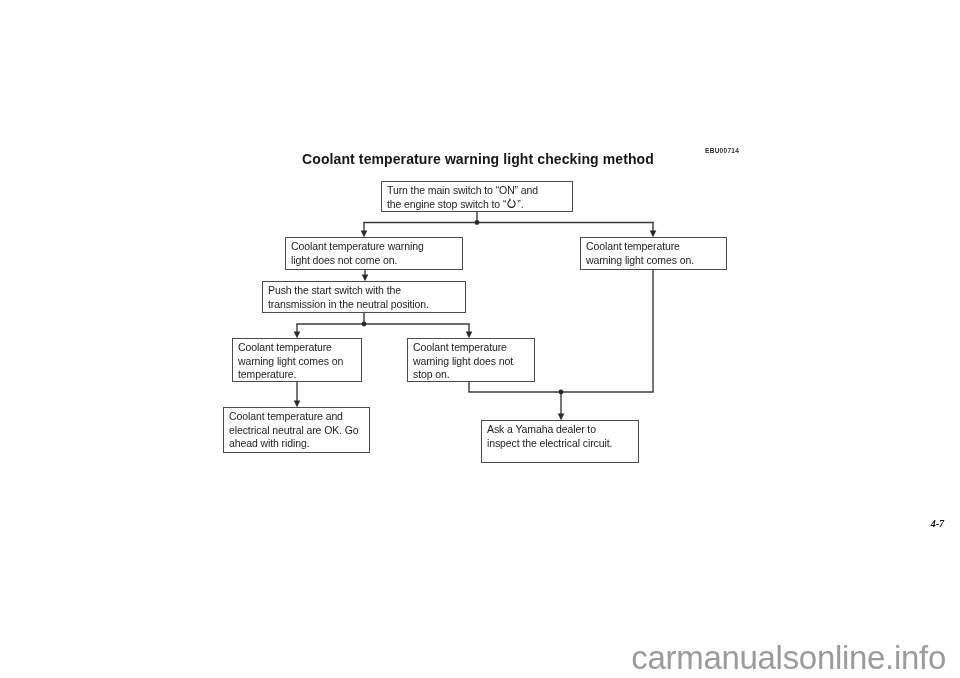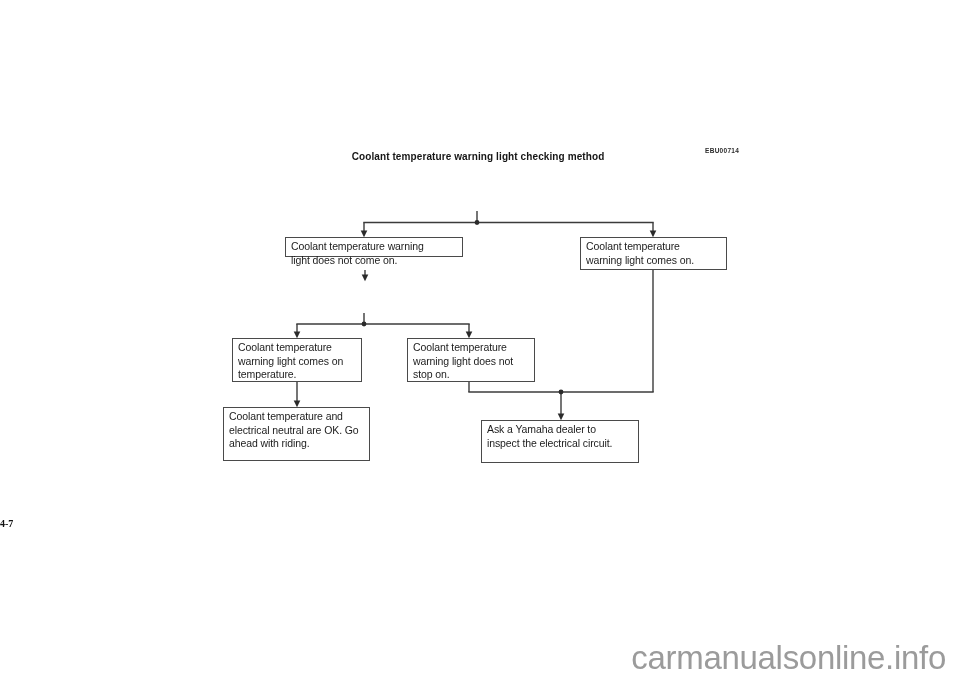--- a/index.html
+++ b/index.html
@@ -23,21 +23,21 @@
     color: #2b2b2b;
     font-weight: bold;
   }
 
   .title {
     position: absolute;
     top: 151px;
     left: 0;
     width: 956px;
     text-align: center;
-    font-size: 10px;
+    font-size: 14px;
     font-weight: bold;
     color: #161616;
     letter-spacing: 0.1px;
   }
 
   .connectors {
     position: absolute;
     top: 0;
     left: 0;
   }
@@ -56,25 +56,26 @@
   .node .ln-inline { display: block; white-space: nowrap; }
   .node .ln-inline span { display: inline; }
 
   .engine-symbol { vertical-align: -1.5px; }
 
   .page-number {
     position: absolute;
     top: 518px;
     left: 0;
     width: 944px;
-    text-align: left;
+    text-align: right;
     font-family: "Liberation Serif", "DejaVu Serif", serif;
     font-weight: bold;
     font-size: 10px;
     color: #111111;
+    font-style: italic;
   }
 
   .watermark {
     position: absolute;
     right: 14px;
     bottom: 1px;
     font-size: 33px;
     letter-spacing: -0.3px;
     color: #9b9b9b;
   }
@@ -111,45 +112,56 @@
       <polygon points="360.7,230.5 367.3,230.5 364,237.3"></polygon>
       <polygon points="649.7,230.5 656.3,230.5 653,237.3"></polygon>
       <polygon points="361.7,274.5 368.3,274.5 365,281.3"></polygon>
       <polygon points="293.7,331.5 300.3,331.5 297,338.3"></polygon>
       <polygon points="465.7,331.5 472.3,331.5 469,338.3"></polygon>
       <polygon points="293.7,400.5 300.3,400.5 297,407.3"></polygon>
       <polygon points="557.7,413.5 564.3,413.5 561,420.3"></polygon>
     </g>
   </svg>
 
+  <div class="node" style="left:381px; top:181px; width:192px; height:31px;">
+    <span class="ln">Turn the main switch to “ON” and</span>
+    <span class="ln-inline"><span>the engine stop switch to “</span><svg class="engine-symbol" width="11" height="11" viewBox="0 0 11 11">
+          <path d="M7.1 2.6 A3.6 3.6 0 1 1 3.9 2.6" fill="none" stroke="#1c1c1c" stroke-width="1.1"></path>
+          <line x1="3.9" y1="2.9" x2="3.9" y2="0.4" stroke="#1c1c1c" stroke-width="1.1"></line>
+        </svg><span>”.</span></span>
+  </div>
 
-  <div class="node" style="left:285px; top:237px; width:178px; height:20px;">
+  <div class="node" style="left:285px; top:237px; width:178px; height:33px;">
     <span class="ln">Coolant temperature warning</span>
     <span class="ln">light does not come on.</span>
   </div>
 
   <div class="node" style="left:580px; top:237px; width:147px; height:33px;">
     <span class="ln">Coolant temperature</span>
     <span class="ln">warning light comes on.</span>
   </div>
 
+  <div class="node" style="left:262px; top:281px; width:204px; height:32px;">
+    <span class="ln">Push the start switch with the</span>
+    <span class="ln">transmission in the neutral position.</span>
+  </div>
 
   <div class="node" style="left:232px; top:338px; width:130px; height:44px;">
     <span class="ln">Coolant temperature</span>
     <span class="ln">warning light comes on</span>
     <span class="ln">temperature.</span>
   </div>
 
   <div class="node" style="left:407px; top:338px; width:128px; height:44px;">
     <span class="ln">Coolant temperature</span>
     <span class="ln">warning light does not</span>
     <span class="ln">stop on.</span>
   </div>
 
-  <div class="node" style="left:223px; top:407px; width:147px; height:54px;">
+  <div class="node" style="left:223px; top:407px; width:147px; height:46px;">
     <span class="ln">Coolant temperature and</span>
     <span class="ln">electrical neutral are OK. Go</span>
     <span class="ln">ahead with riding.</span>
   </div>
 
   <div class="node" style="left:481px; top:420px; width:158px; height:43px;">
     <span class="ln">Ask a Yamaha dealer to</span>
     <span class="ln">inspect the electrical circuit.</span>
   </div>
 

